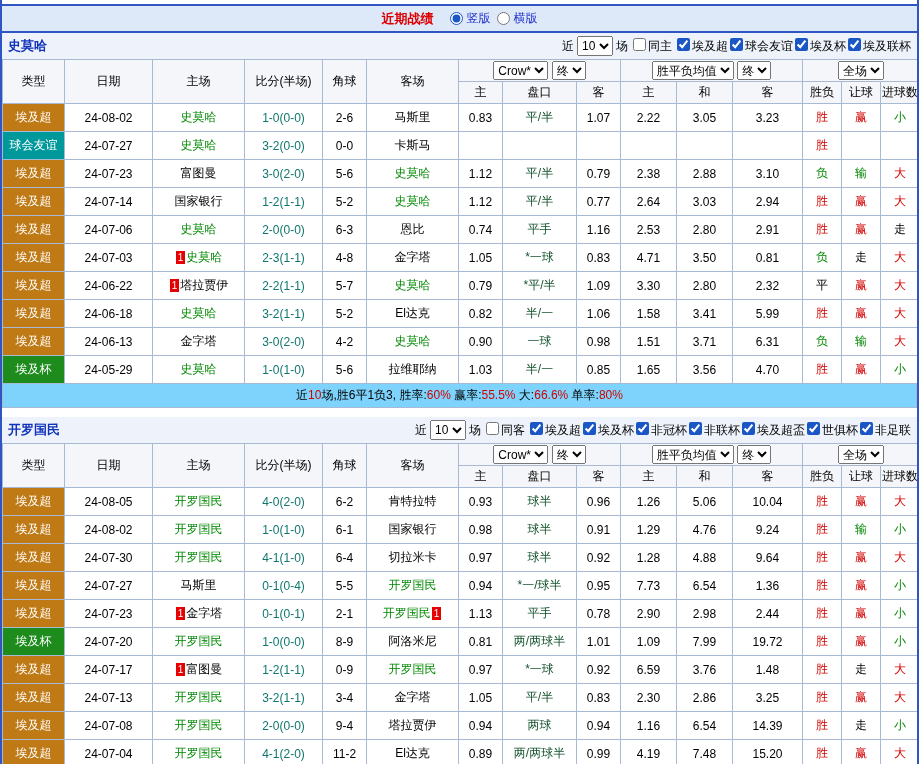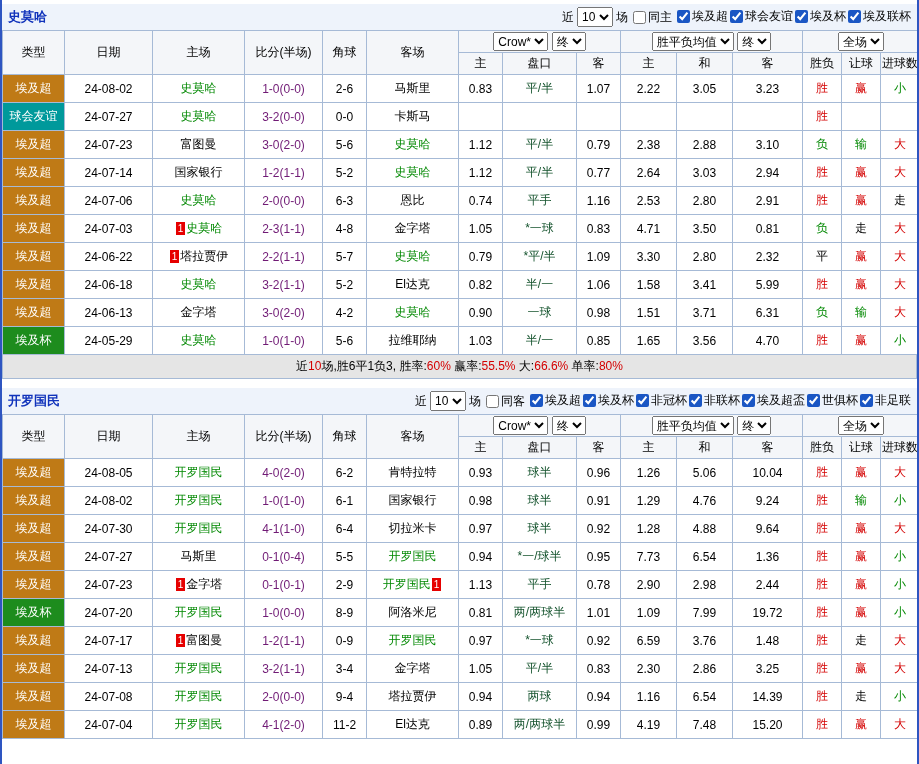--- a/index.html
+++ b/index.html
@@ -6,44 +6,55 @@
   body{width:919px;font-family:"Liberation Sans","DejaVu Sans",sans-serif;font-size:12px;color:#000;background:#fff}
   .page{width:919px;min-height:764px;box-sizing:border-box;border-left:2px solid #2e55c1;border-right:2px solid #2e55c1;background:#fff;padding-top:4px;overflow:hidden}
   .topbar{height:25px;border-top:2px solid #2e55c1;border-bottom:2px solid #2e55c1;background:#dde8f8;display:flex;align-items:center;justify-content:center;gap:4px}
   .tb-title{color:#dd0000;font-weight:bold;font-size:13px;margin-right:10px}
   .radio-lab{color:#2233cc;display:inline-flex;align-items:center;gap:2px;cursor:pointer}
   input[type=radio],input[type=checkbox]{accent-color:#1a56c4;margin:0 2px;vertical-align:middle;width:13px;height:13px}
   .sec-head{display:flex;align-items:center;justify-content:space-between;padding:2px 6px;background:#eef3fb;height:26px;box-sizing:border-box}
   .team-name{color:#1133bb;font-weight:bold;font-size:13px}
   .filters{display:inline-flex;align-items:center;gap:3px;font-size:12px}
   .filters select{font-size:12px;height:20px}
-  .filters label{display:inline-flex;align-items:center;cursor:pointer}
+  .filters label{display:inline-flex;align-items:flex-start;cursor:pointer}
   table.grid{width:100%;border-collapse:collapse;table-layout:fixed}
   .grid th,.grid td{border:1px solid #a6bad6;text-align:center;padding:0 1px;height:27px;overflow:hidden;white-space:nowrap}
   .grid thead th{background:#f4f6f9;font-weight:normal;height:21px}
   .grid thead select{font-size:12px;height:19px;max-width:96%;vertical-align:middle}
   .type{color:#fff}
   .t-orange{background:#bf7a16}
   .t-teal{background:#00999b}
   .t-green{background:#1d8c1d}
   .c-red{color:#d40000}
   .c-green{color:#008800}
   .c-blue{color:#000000}
   .c-hc{color:#14532d}
-  .score{color:#701a75}
+  .score{color:#0f766e}
   .badge{display:inline-block;background:#e60000;color:#fff;font-size:10px;line-height:13px;padding:0 2px;margin:0 1px;vertical-align:middle}
-  .summary{border:1px solid #a6bad6;border-top:none;background:#e5e5e5;text-align:center;height:23px;line-height:23px}
+  .summary{border:1px solid #a6bad6;border-top:none;background:#7dd3fc;text-align:center;height:23px;line-height:23px}
   .gap{height:9px}
   .team-link{cursor:pointer}
 </style>
 </head>
 <body>
 
 <div class="page">
 
+  <div class="topbar">
+    <span class="tb-title">近期战绩</span>
+    <label class="radio-lab">
+      <input type="radio" name="layout" checked="" style="">
+      <span>竖版</span>
+    </label>
+    <label class="radio-lab">
+      <input type="radio" name="layout" style="">
+      <span>横版</span>
+    </label>
+  </div>
 
   <div class="section">
     <div class="sec-head">
       <span class="team-name">史莫哈</span>
       <span class="filters">
         <span>近</span>
         <select>
           <option>10</option>
         </select>
         <span>场</span>
@@ -448,21 +459,21 @@
             <td>1.36</td>
             <td class="c-red">胜</td>
             <td class="c-red">赢</td>
             <td class="c-green">小</td>
           </tr>
           <tr>
             <td class="type t-orange">埃及超</td>
             <td>24-07-23</td>
             <td><span class="badge">1</span><span class="team-link">金字塔</span></td>
             <td class="score">0-1(0-1)</td>
-            <td>2-9</td>
+            <td>2-1</td>
             <td><span class="team-link c-green">开罗国民</span><span class="badge">1</span></td>
             <td>1.13</td>
             <td class="c-hc">平手</td>
             <td>0.78</td>
             <td>2.90</td>
             <td class="c-blue">2.98</td>
             <td>2.44</td>
             <td class="c-red">胜</td>
             <td class="c-red">赢</td>
             <td class="c-green">小</td>

